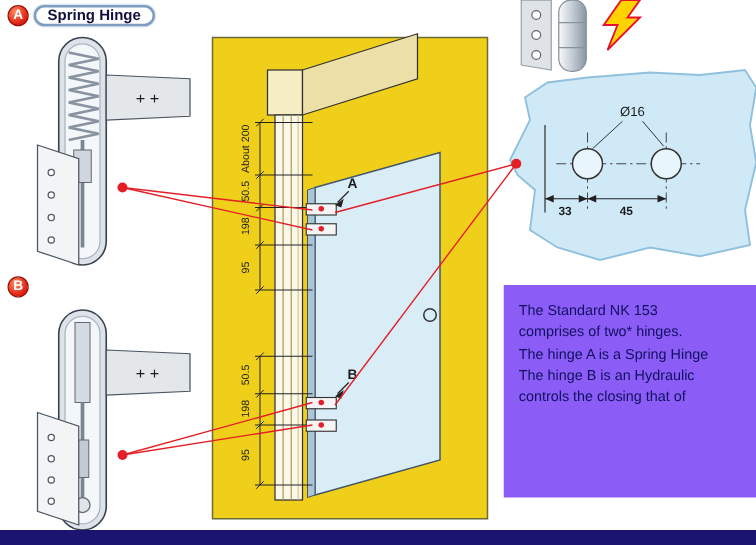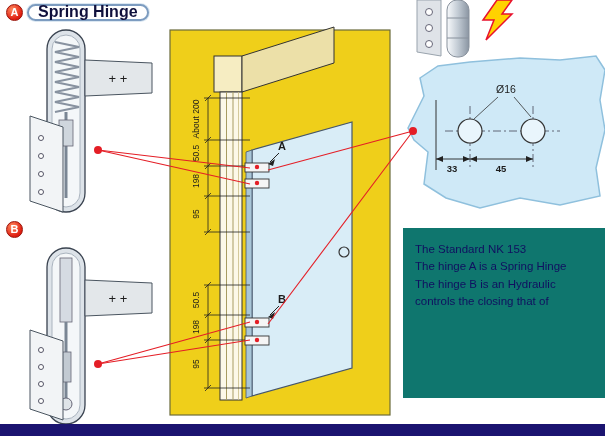--- a/index.html
+++ b/index.html
@@ -7,25 +7,25 @@
               font-family:"Liberation Sans", sans-serif; }
   #page { position:relative; width:605px; height:436px; background:#fff; }
   #diagram { position:absolute; left:0; top:0; }
 
   .hinge-badge { position:absolute; display:flex; align-items:center; gap:4px; height:18px; z-index:5; }
   .badge-letter { width:17px; height:17px; border-radius:50%;
     background:radial-gradient(circle at 35% 30%, #ff8a5e, #df1d10 70%);
     color:#fff; font-size:11px; font-weight:bold; display:flex; align-items:center;
     justify-content:center; border:1px solid #991208; }
   .badge-pill { background:#fff; border:2px solid #7d9cc0; border-radius:9px;
-    padding:0 9px; font-size:16px; font-weight:bold; color:#10103c; height:17px;
+    padding:0 9px; font-size:12px; font-weight:bold; color:#10103c; height:17px;
     display:flex; align-items:center; box-shadow:0 0 0 1px #dce8f2; }
 
   #description-box { position:absolute; left:403px; top:228px; width:202px; height:170px;
-    background:#0f766e; padding:13px 10px 8px 12px; color:#101060;
+    background:#8b5cf6; padding:13px 10px 8px 12px; color:#101060;
     font-size:11.5px; line-height:1.5; z-index:4; }
   #description-box div { white-space:nowrap; }
 
   #footer-bar { position:absolute; left:0; top:424px; width:605px; height:12px;
     background:#1b1470; z-index:6; }
 
   text { font-family:"Liberation Sans", sans-serif; fill:#1c1c1c; }
 </style>
 </head>
 <body>
@@ -194,20 +194,21 @@
       <circle cx="413" cy="131" r="4"></circle>
       <circle cx="257" cy="167" r="2.2"></circle>
       <circle cx="257" cy="183" r="2.2"></circle>
       <circle cx="257" cy="322" r="2.2"></circle>
       <circle cx="257" cy="340" r="2.2"></circle>
     </g>
   </svg>
 
   <div id="description-box">
     <div>The Standard NK 153</div>
+    <div>comprises of two* hinges.</div>
     <div>The hinge A is a Spring Hinge</div>
     <div>The hinge B is an Hydraulic</div>
     <div>controls the closing that of</div>
   </div>
 
   <div id="footer-bar"></div>
 
 </div>
 
 </body></html>

